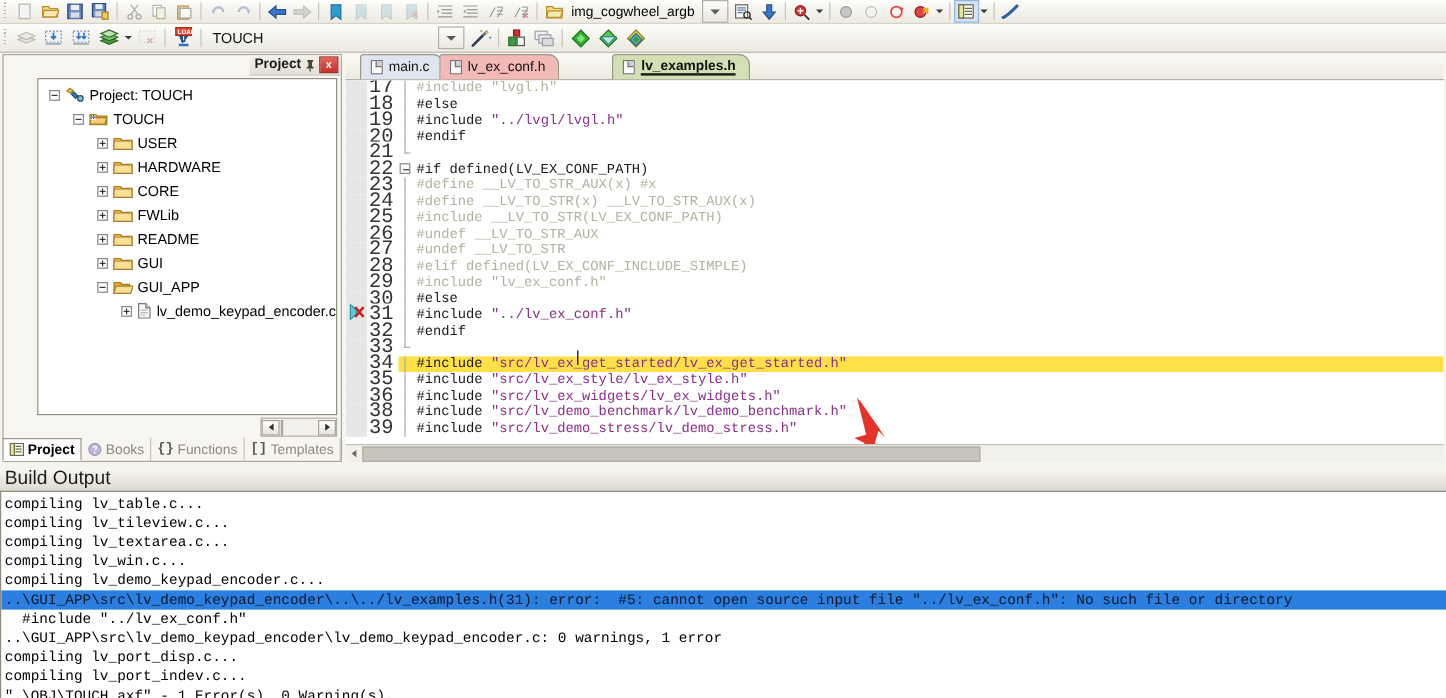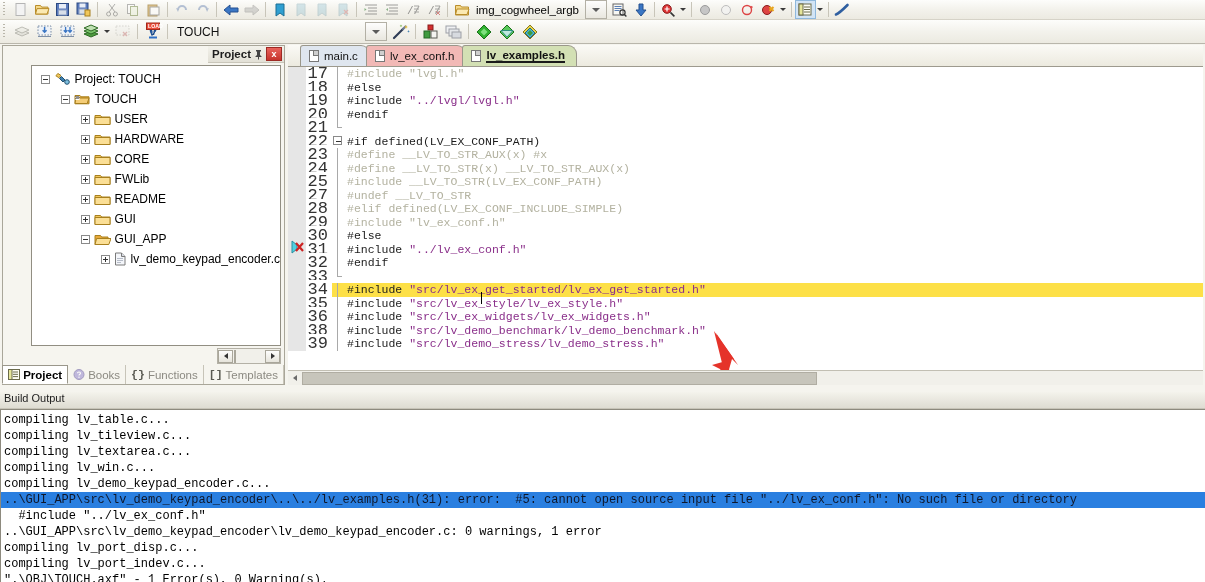--- a/index.html
+++ b/index.html
@@ -115,21 +115,21 @@
   }
   .etab {
     height: 21px; display: flex; align-items: center; gap: 5px;
     padding: 0 11px 0 8px; font-size: 11.5px; color: #111;
     border: 1px solid #9a978b; border-bottom: none;
     border-radius: 3px 9px 0 0; margin-right: -4px; position: relative;
   }
   .etab .fname { white-space: nowrap; }
   .etab.t-main { background: #dfe6ef; }
   .etab.t-conf { background: #f2b9b6; z-index: 2; }
-  .etab.t-examples { background: #d3e0b4; z-index: 3; }
+  .etab.t-examples { background: #d3e0b4; z-index: 3; margin-left: 48px; }
   .etab.active .fname { font-weight: bold; border-bottom: 2px solid #1b1b1b; }
   .doc-ic { width: 10px; height: 12px; background: #fff; border: 1px solid #777; position: relative; flex: 0 0 auto; }
   .doc-ic::after { content:''; position:absolute; top:0; right:0; width:4px; height:4px; background:#cfcfcf; border-left:1px solid #777; border-bottom:1px solid #777; }
 
   #code-wrap { flex: 1 1 auto; position: relative; overflow: hidden; background: #fff; }
   #code-lines { position: absolute; left: 0; top: 0; right: 0; }
   .cl { height: 13.5px; display: flex; align-items: center; white-space: pre; font-family: "Liberation Mono", monospace; font-size: 11.5px; }
   .cl.hl { background: #fde047; }
   .bpcol { width: 18px; flex: 0 0 auto; background: #e6e6e6; height: 13.5px; position: relative; }
   .gutter {
@@ -158,22 +158,22 @@
   }
   #ed-hscroll .sthumb-ed { width: 515px; height: 13px; background: #c7c5bb; border: 1px solid #b0ada2; margin-left: 1px; }
 
   
   #annot-arrow { position: absolute; left: 420px; top: 262px; width: 62px; height: 58px; pointer-events: none; z-index: 20; }
 
   
   #build-panel { position: absolute; left: 0; top: 392px; width: 1205px; height: 190px; background: #f3f2ec; }
   #build-title {
     height: 17px; background: linear-gradient(to bottom,#f4f3ec,#dedcd2);
-    display: flex; align-items: flex-start; padding-left: 4px;
-    font-size: 11px; color: #1d1d1d; border-bottom: 1px solid #c7c4b8;
+    display: flex; align-items: flex-end; padding-left: 4px;
+    font-size: 16px; color: #1d1d1d; border-bottom: 1px solid #c7c4b8;
   }
   #build-body {
     position: absolute; left: 0; top: 17px; right: 0; bottom: 0;
     background: #fff; border: 1px solid #8d8a7e; border-right: none; border-bottom: none;
     overflow: hidden; padding-top: 2px;
   }
   .bline {
     height: 16px; line-height: 16px; white-space: pre;
     font-family: "Liberation Mono", monospace; font-size: 12px; color: #000;
     padding-left: 3px;
@@ -730,20 +730,21 @@
       <div id="code-lines">
           <div class="cl"><span class="bpcol"></span><span class="gutter">17</span><span class="foldcol"><span class="foldline"></span></span><span class="codetext"><span class="dim">#include "lvgl.h"</span></span></div>
           <div class="cl"><span class="bpcol"></span><span class="gutter">18</span><span class="foldcol"><span class="foldline"></span></span><span class="codetext"><span class="kw-pp-b">#else</span></span></div>
           <div class="cl"><span class="bpcol"></span><span class="gutter">19</span><span class="foldcol"><span class="foldline"></span></span><span class="codetext"><span class="kw-pp-b">#include </span><span class="str">"../lvgl/lvgl.h"</span></span></div>
           <div class="cl"><span class="bpcol"></span><span class="gutter">20</span><span class="foldcol"><span class="foldline"></span></span><span class="codetext"><span class="kw-pp-b">#endif</span></span></div>
           <div class="cl"><span class="bpcol"></span><span class="gutter">21</span><span class="foldcol"><span class="foldline half-top corner"></span></span><span class="codetext"><span class="plain"></span></span></div>
           <div class="cl"><span class="bpcol"></span><span class="gutter">22</span><span class="foldcol"><span class="foldbox"></span></span><span class="codetext"><span class="kw-pp-b">#if defined(LV_EX_CONF_PATH)</span></span></div>
           <div class="cl"><span class="bpcol"></span><span class="gutter">23</span><span class="foldcol"><span class="foldline"></span></span><span class="codetext"><span class="dim">#define __LV_TO_STR_AUX(x) #x</span></span></div>
           <div class="cl"><span class="bpcol"></span><span class="gutter">24</span><span class="foldcol"><span class="foldline"></span></span><span class="codetext"><span class="dim">#define __LV_TO_STR(x) __LV_TO_STR_AUX(x)</span></span></div>
           <div class="cl"><span class="bpcol"></span><span class="gutter">25</span><span class="foldcol"><span class="foldline"></span></span><span class="codetext"><span class="dim">#include __LV_TO_STR(LV_EX_CONF_PATH)</span></span></div>
+          <div class="cl"><span class="bpcol"></span><span class="gutter">26</span><span class="foldcol"><span class="foldline"></span></span><span class="codetext"><span class="dim">#undef __LV_TO_STR_AUX</span></span></div>
           <div class="cl"><span class="bpcol"></span><span class="gutter">27</span><span class="foldcol"><span class="foldline"></span></span><span class="codetext"><span class="dim">#undef __LV_TO_STR</span></span></div>
           <div class="cl"><span class="bpcol"></span><span class="gutter">28</span><span class="foldcol"><span class="foldline"></span></span><span class="codetext"><span class="dim">#elif defined(LV_EX_CONF_INCLUDE_SIMPLE)</span></span></div>
           <div class="cl"><span class="bpcol"></span><span class="gutter">29</span><span class="foldcol"><span class="foldline"></span></span><span class="codetext"><span class="dim">#include "lv_ex_conf.h"</span></span></div>
           <div class="cl"><span class="bpcol"></span><span class="gutter">30</span><span class="foldcol"><span class="foldline"></span></span><span class="codetext"><span class="kw-pp-b">#else</span></span></div>
           <div class="cl"><span class="bpcol"><svg style="position:absolute;left:2px;top:-4px" width="16" height="18" viewBox="0 0 16 18">
                 <path d="M2 2v12l5-4 0-4z" fill="#4fd0e0" stroke="#2a8fa0"></path>
                 <path d="M6 4l7 8M13 4l-7 8" stroke="#cc2222" stroke-width="2.2"></path>
               </svg></span><span class="gutter">31</span><span class="foldcol"><span class="foldline"></span></span><span class="codetext"><span class="kw-pp-b">#include </span><span class="str">"../lv_ex_conf.h"</span></span></div>
           <div class="cl"><span class="bpcol"></span><span class="gutter">32</span><span class="foldcol"><span class="foldline"></span></span><span class="codetext"><span class="kw-pp-b">#endif</span></span></div>
           <div class="cl"><span class="bpcol"></span><span class="gutter">33</span><span class="foldcol"><span class="foldline half-top corner"></span></span><span class="codetext"><span class="plain"></span></span></div>

